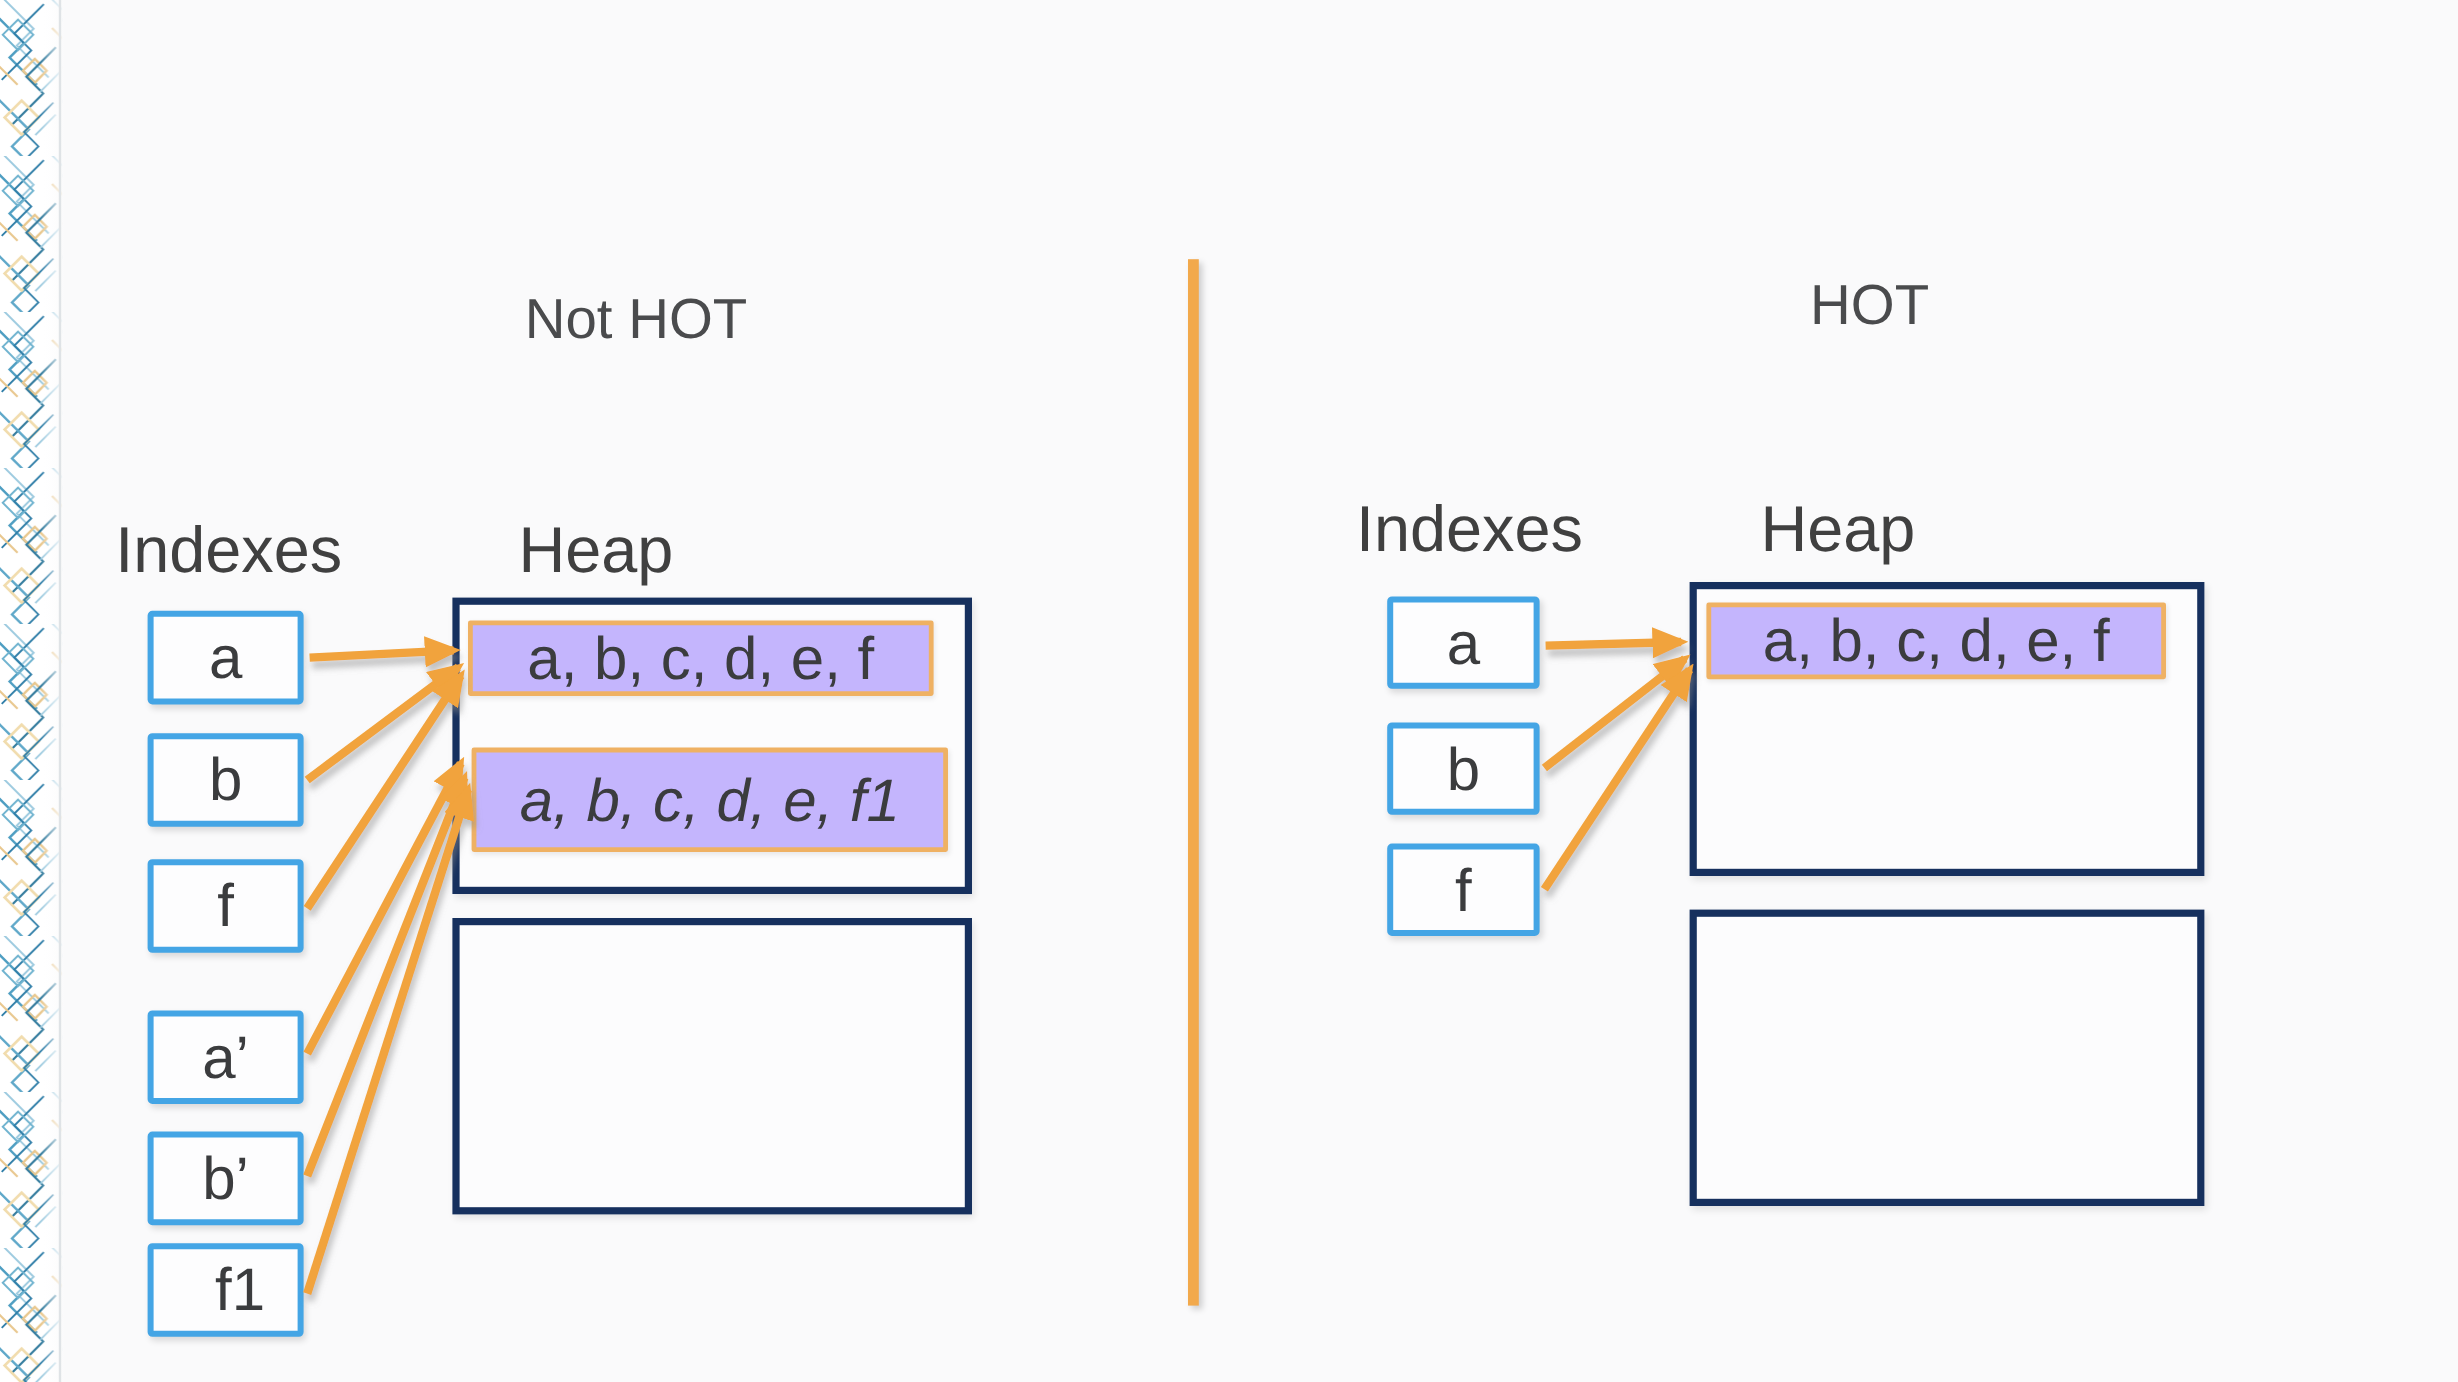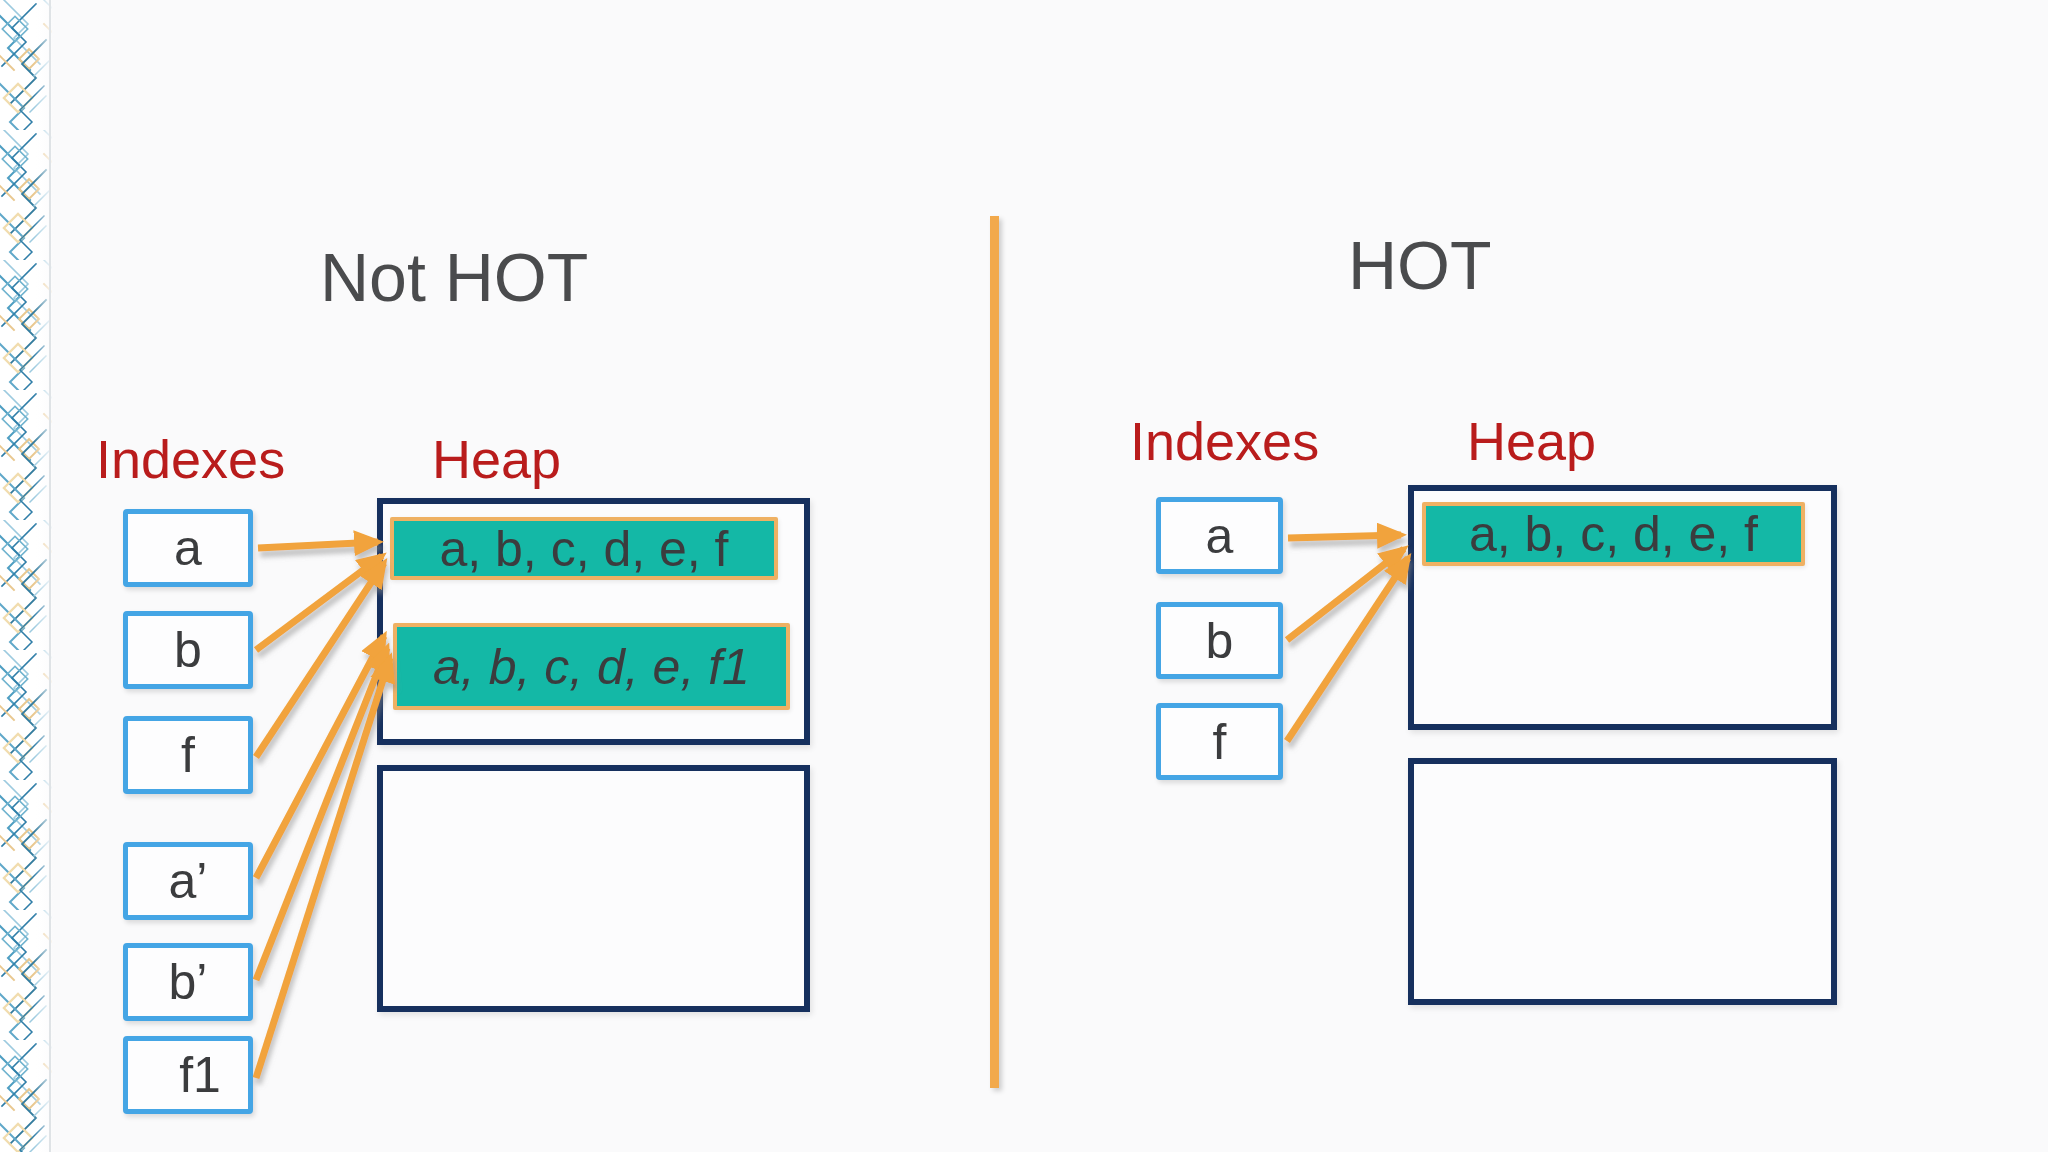--- a/index.html
+++ b/index.html
@@ -11,41 +11,41 @@
     font-family:"Liberation Sans", sans-serif;
     color:#3d3e40;
   }
   .deco{position:absolute;left:0;top:0;}
   .title{
     position:absolute;left:98px;top:30px;margin:0;
     font-size:84px;font-weight:700;color:#3d3e40;letter-spacing:0;
   }
   .panel{position:absolute;inset:0;pointer-events:none;}
   .panel-heading{
-    position:absolute;width:420px;
-    font-size:68px;color:#4a4b4d;
+    position:absolute;width:420px;text-align:center;
+    font-size:47px;color:#4a4b4d;
   }
-  .col-label{position:absolute;font-size:54px;color:#b91c1c;}
+  .col-label{position:absolute;font-size:54px;color:#404040;}
   .index-box{
     position:absolute;width:130px;height:78px;
     border:5px solid #44a5e5;border-radius:4px;background:#fdfdfe;
     box-sizing:border-box;
     display:flex;align-items:center;justify-content:center;
     font-size:50px;color:#3b3c3e;
     box-shadow:2px 3px 5px rgba(0,0,0,0.13);
   }
   .heap-page{
     position:absolute;
     border:6px solid #16305e;background:#fcfcfd;
     box-sizing:border-box;
     box-shadow:2px 3px 6px rgba(0,0,0,0.10);
   }
   .tuple{
     position:absolute;
-    border:4px solid #efb163;border-radius:2px;background:#14b8a6;
+    border:4px solid #efb163;border-radius:2px;background:#c4b5fd;
     box-sizing:border-box;
     display:flex;align-items:center;justify-content:center;
     font-size:50px;color:#3b3c3e;white-space:nowrap;
     box-shadow:1px 2px 4px rgba(0,0,0,0.08);
   }
   .divider{
     position:absolute;left:990px;top:216px;width:9px;height:872px;
     background:#f2a94c;
     box-shadow:3px 3px 5px rgba(0,0,0,0.18);
   }

